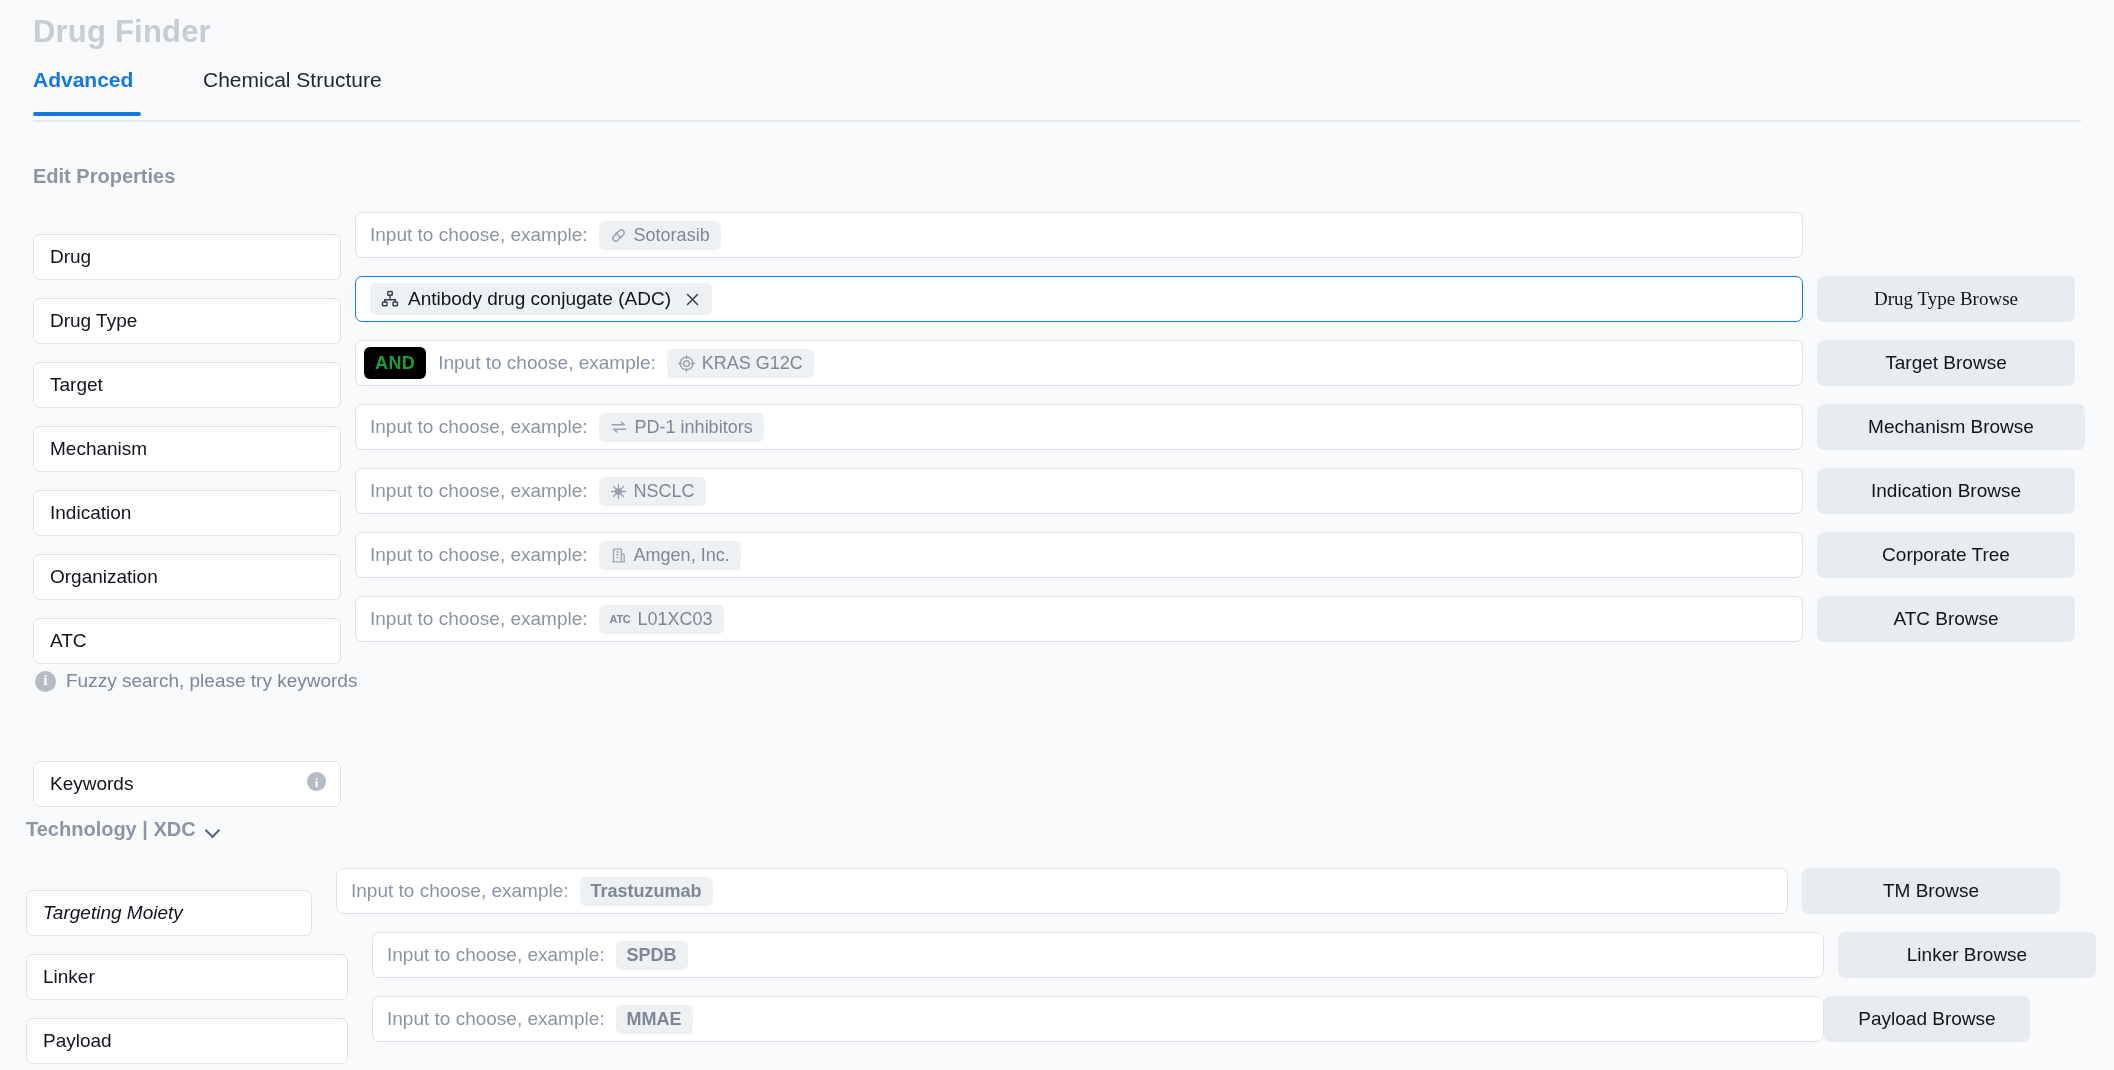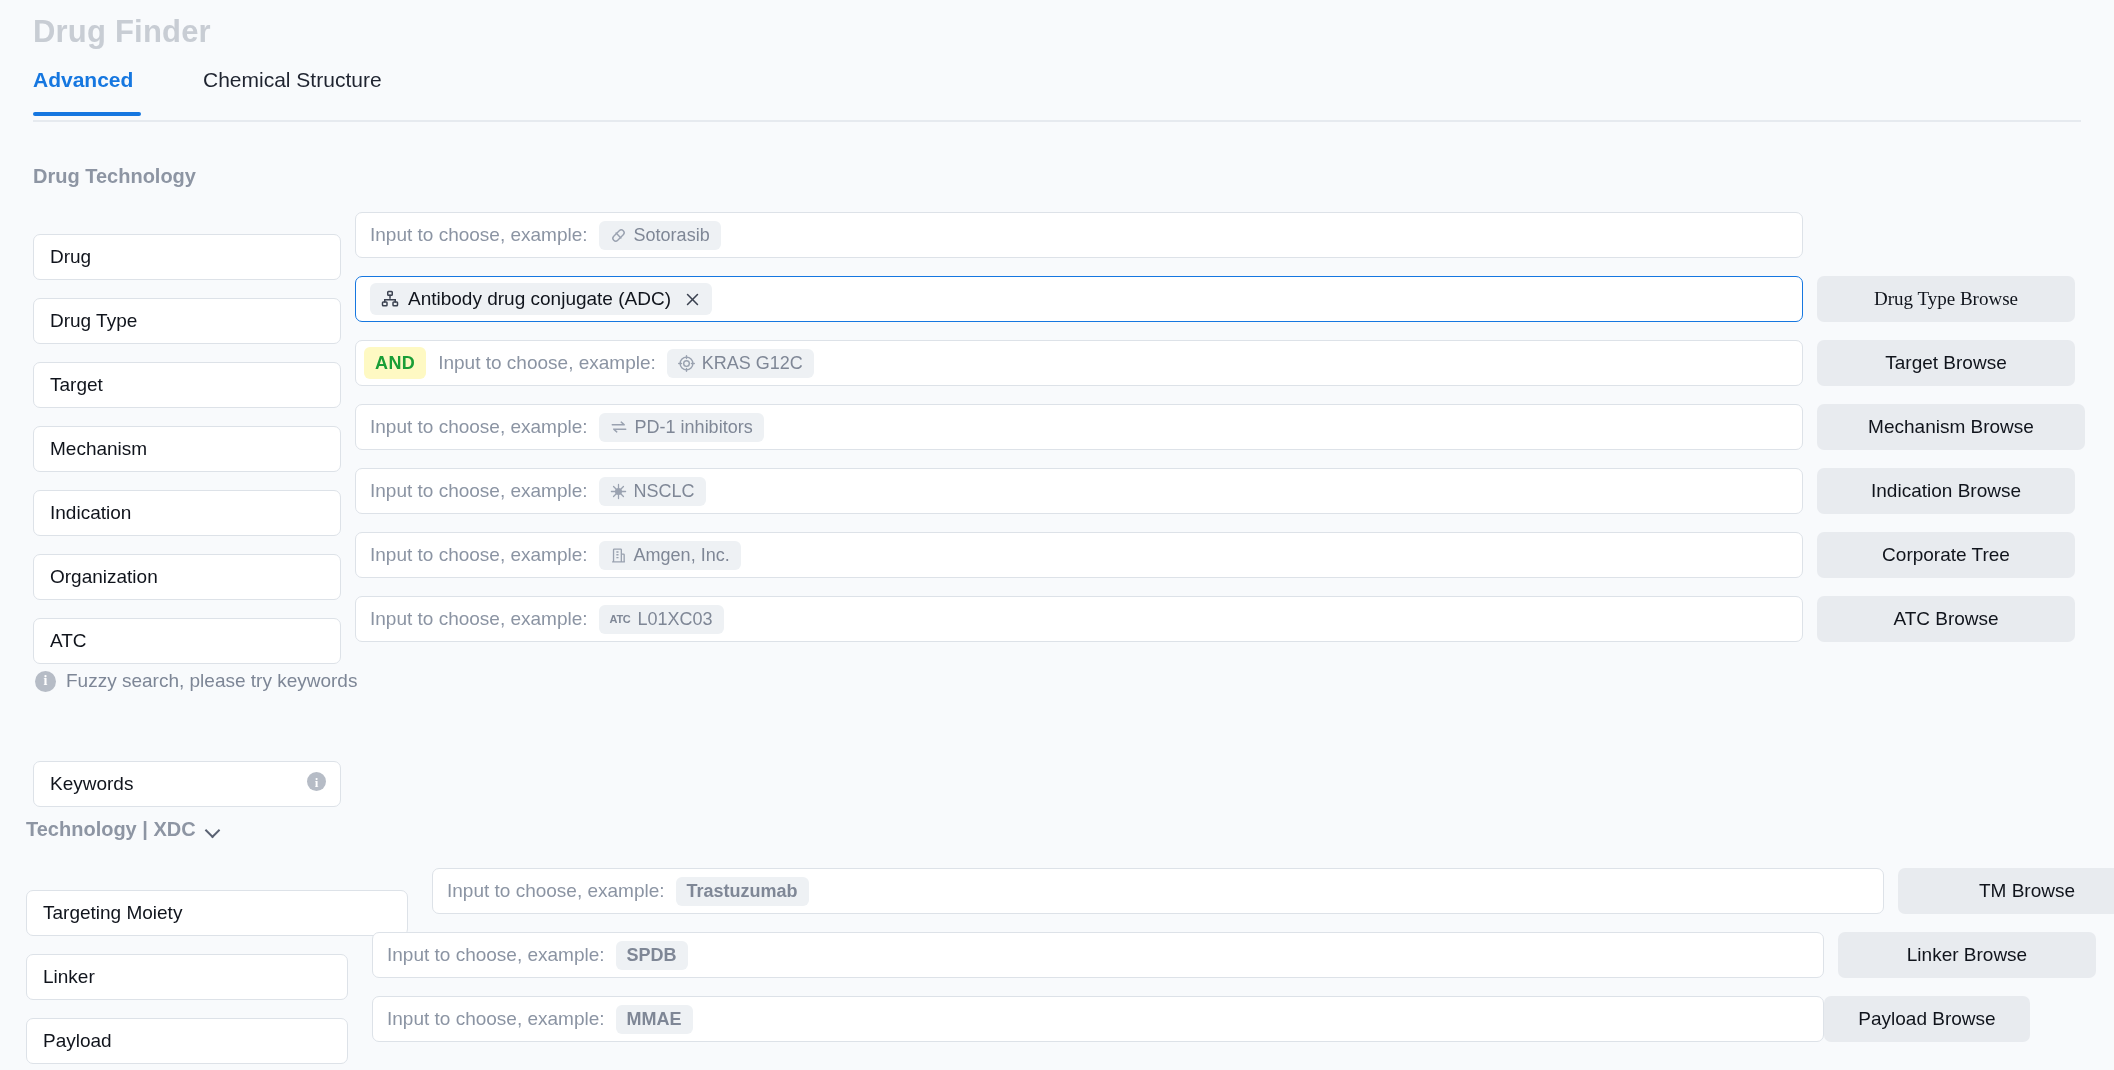--- a/index.html
+++ b/index.html
@@ -199,21 +199,21 @@
     cursor: pointer;
     display: inline-flex;
     align-items: center;
   }
 
   
   .op-badge {
     display: inline-flex;
     align-items: center;
     justify-content: center;
-    background: #fef9c3;
+    background: #000000;
     border-radius: 6px;
     height: 32px;
     min-width: 52px;
     padding: 0 11px;
     font-size: 18px;
     font-weight: bold;
     letter-spacing: 0.4px;
     margin-right: 12px;
     flex-shrink: 0;
   }
@@ -306,21 +306,21 @@
 <div class="page">
 
   <div class="page-title">Drug Finder</div>
 
   <div class="tabbar">
     <div class="tabbar-underline"></div>
     <div class="tab tab-advanced">Advanced</div>
     <div class="tab tab-chem">Chemical Structure</div>
   </div>
 
-  <div class="section-title section-drug-props">Drug Technology</div>
+  <div class="section-title section-drug-props">Edit Properties</div>
 
   <div class="row" style="left:33px; top:212px;">
     <div class="label-box">
       <span>Drug</span>
     </div>
     <div class="value-box" style="width:1448px; margin-left:14px;">
       <span class="ph-text">Input to choose, example:</span>
       <span class="chip">
         <span class="ico">
           <svg width="17" height="17" viewBox="0 0 24 24" fill="none" stroke="#9aa2b0" stroke-width="2" stroke-linecap="round">
@@ -466,21 +466,21 @@
       </span>
     </div>
   </div>
 
   <div class="section-tech">
     <span class="st-label">Technology | XDC</span>
     <span class="chevron-down"></span>
   </div>
 
   <div class="row" style="left:26px; top:868px;">
-    <div class="label-box" style="width:382px;">
+    <div class="label-box" style="width:286px;font-style:italic;">
       <span>Targeting Moiety</span>
     </div>
     <div class="value-box" style="width:1452px; margin-left:24px;">
       <span class="ph-text">Input to choose, example:</span>
       <span class="chip no-icon">
         <span>Trastuzumab</span>
       </span>
     </div>
     <button class="browse-btn" style="width:258px; margin-left:14px;">TM Browse</button>
   </div>

